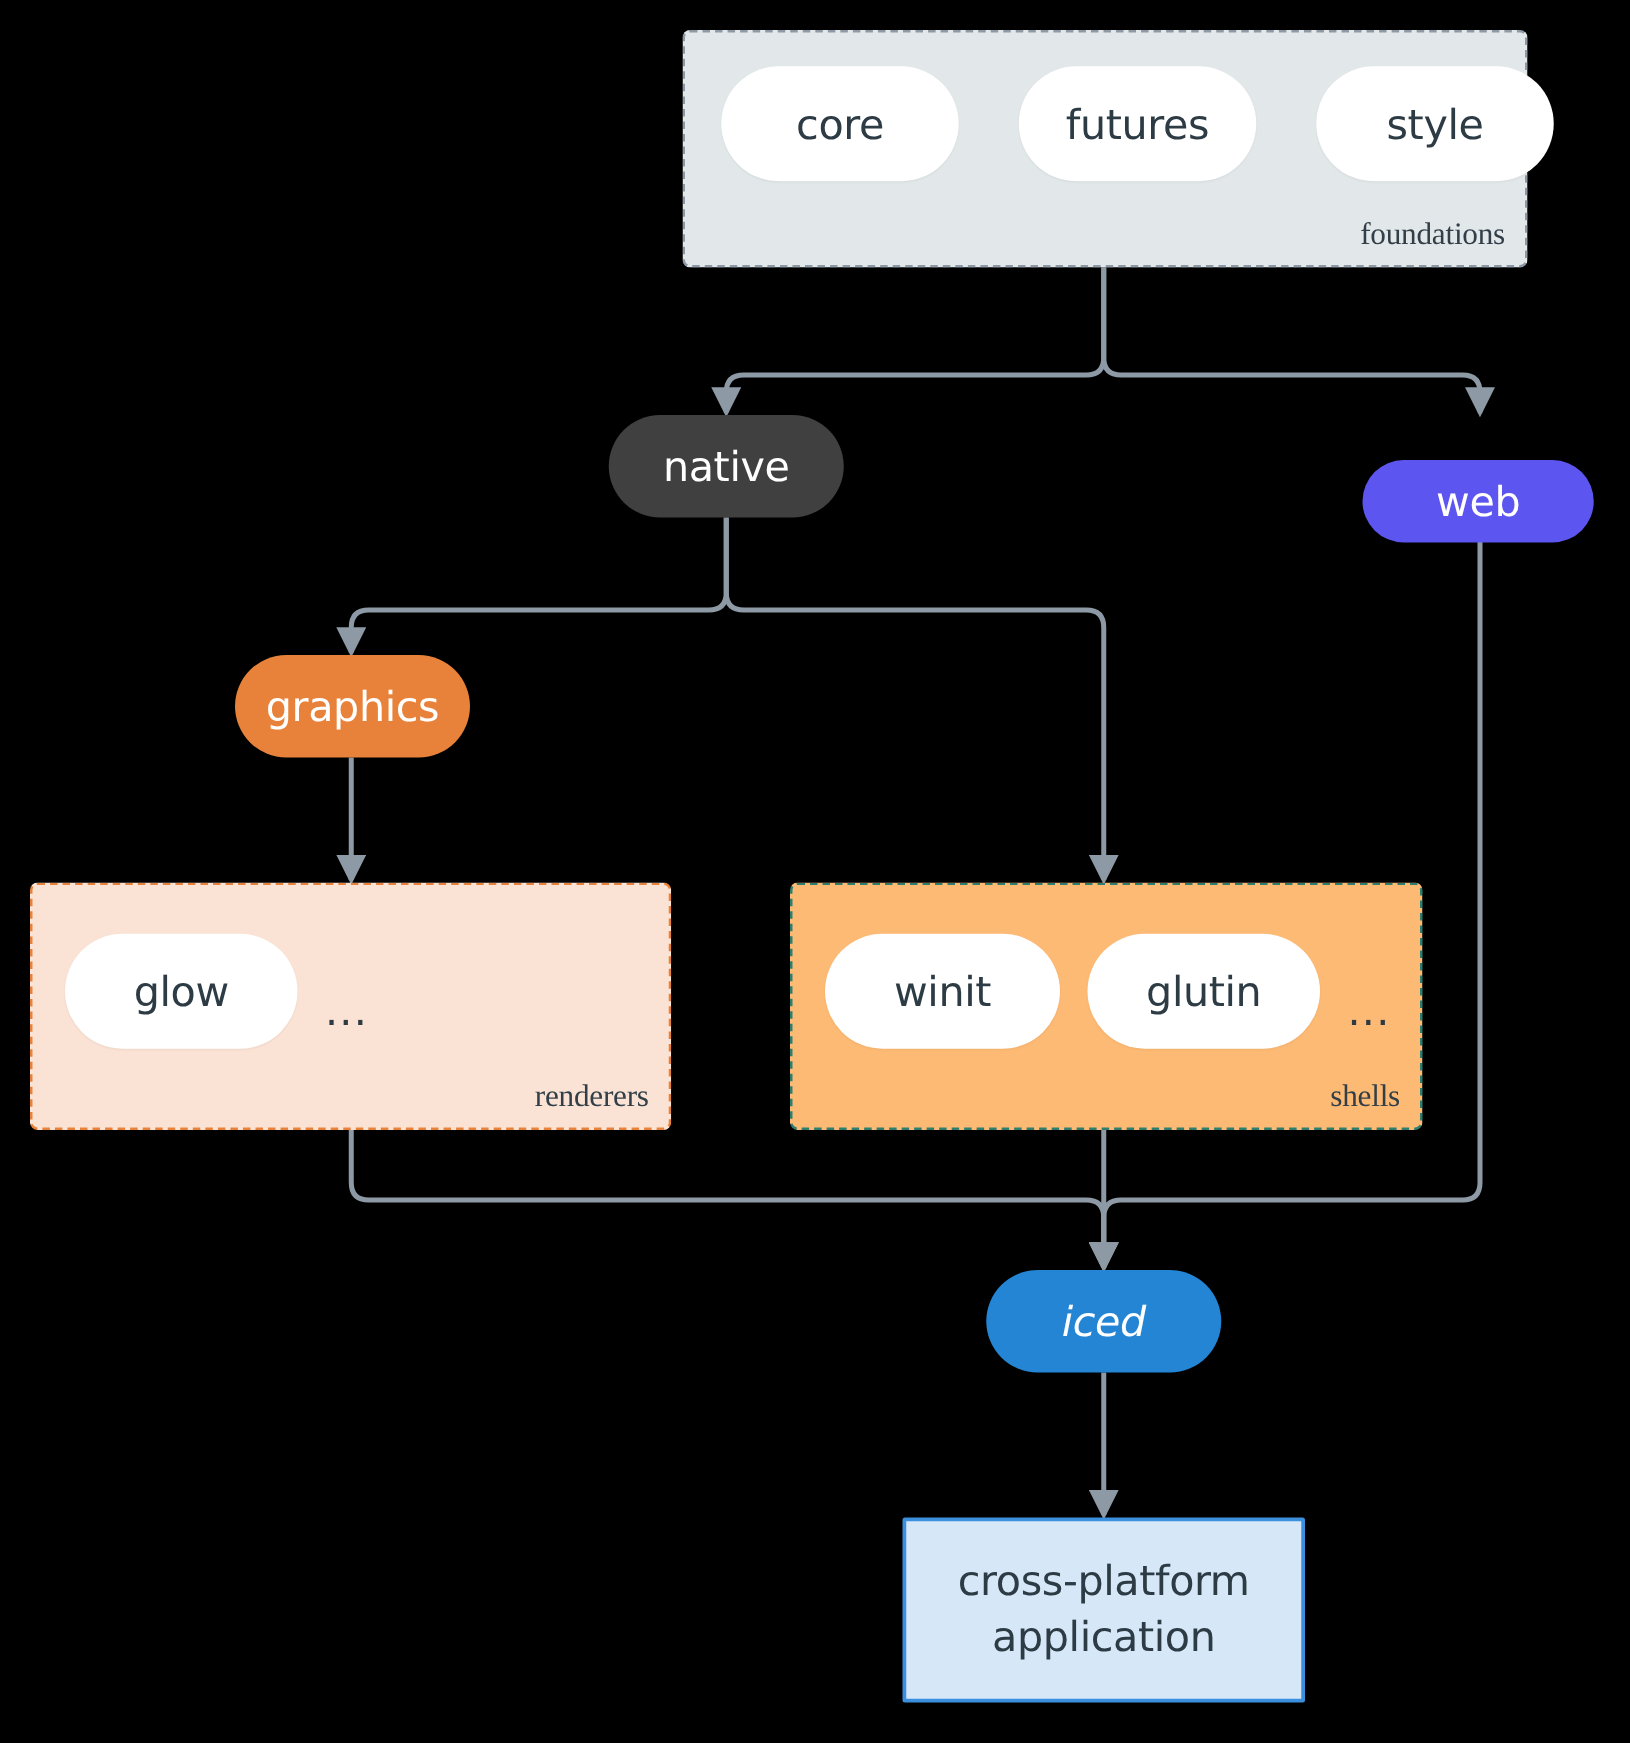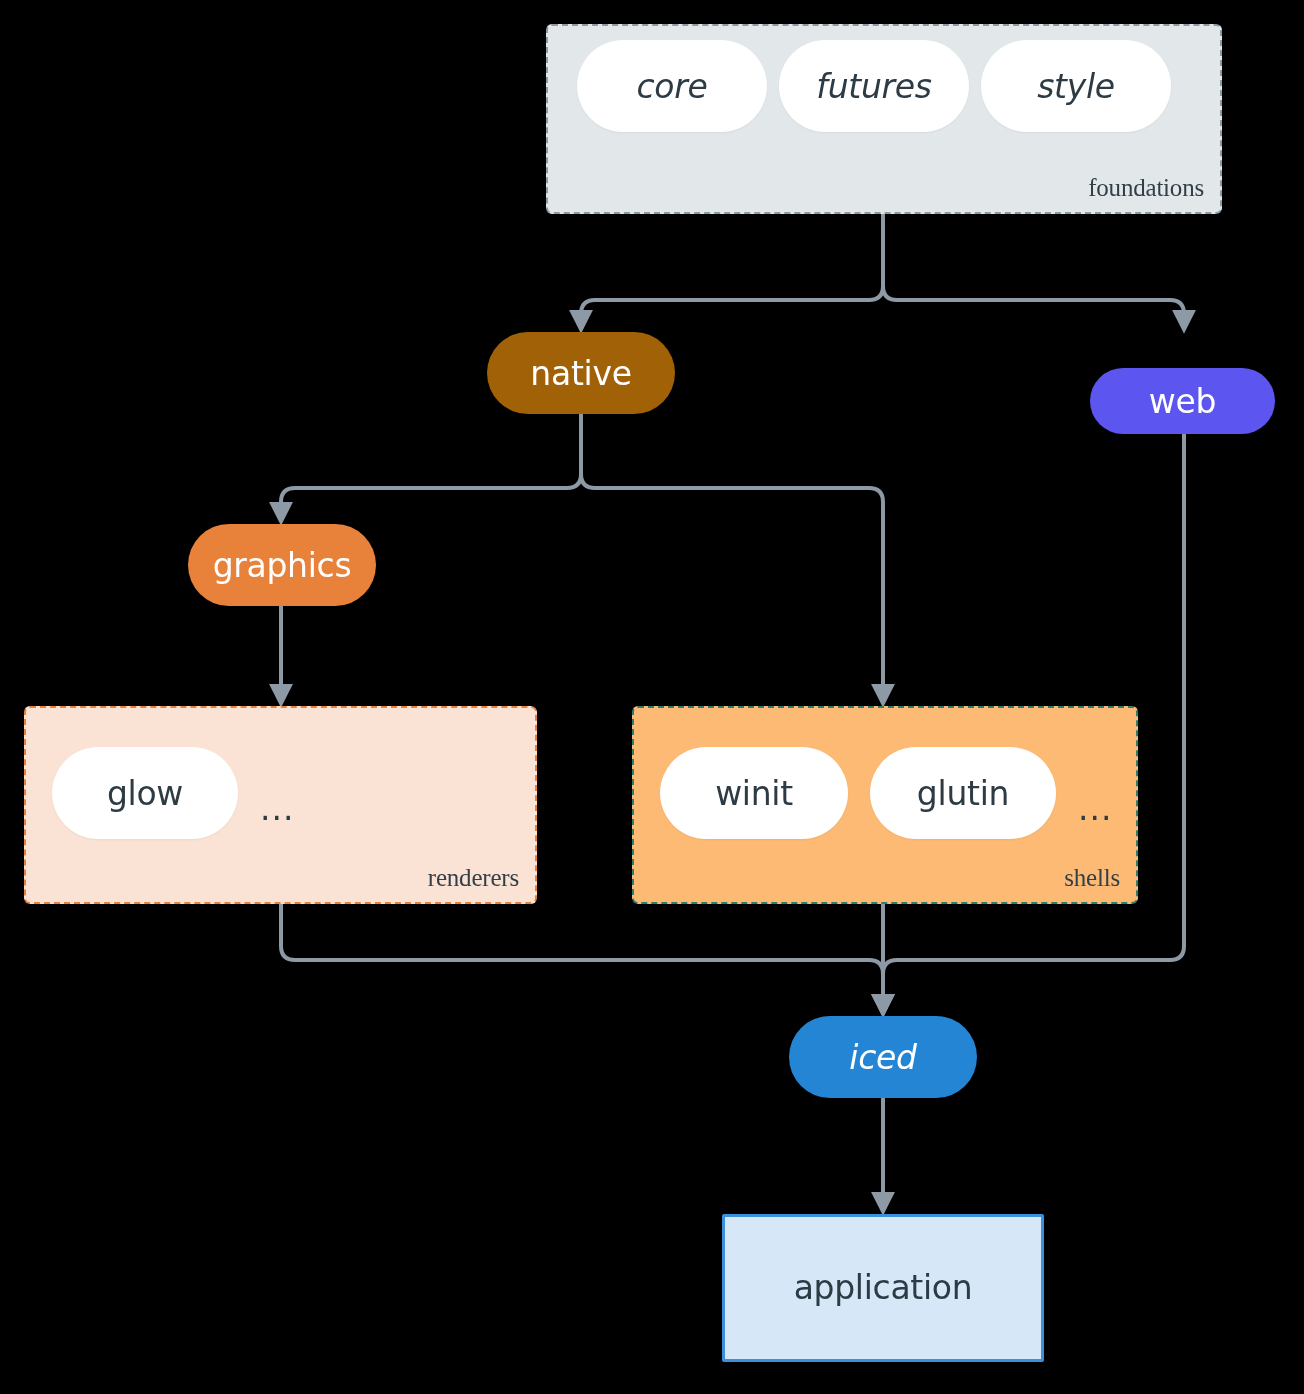--- a/index.html
+++ b/index.html
@@ -106,21 +106,21 @@
     justify-content: center;
     color: #ffffff;
     font-size: 33px;
     letter-spacing: -0.3px;
   }
   .node-native {
     left: 487px;
     top: 332px;
     width: 188px;
     height: 82px;
-    background: #a16207;
+    background: #404040;
     border-radius: 41px;
   }
   .node-web {
     left: 1090px;
     top: 332px;
     width: 185px;
     height: 66px;
     background: #5d55f0;
     border-radius: 41px;
     margin-top: 36px;
@@ -185,21 +185,21 @@
 
       <path d="M 883 904 L 883 1014" marker-end="url(#arrow)"></path>
 
       <path d="M 1184 414 L 1184 946 Q 1184 960 1170 960 L 897 960 Q 883 960 883 974 L 883 1014" marker-end="url(#arrow)"></path>
 
       <path d="M 883 1098 L 883 1212" marker-end="url(#arrow)"></path>
     </g>
   </svg>
 
   <div class="group group-foundations">
-    <div class="pill-row" style="left:29px; top:14px; gap:12px;font-style:italic;">
+    <div class="pill-row" style="left:29px; top:27px; gap:48px;">
       <div class="leaf-pill" style="width:190px;">
         <span>core</span>
       </div>
       <div class="leaf-pill" style="width:190px;text-align:center;">
         <span>futures</span>
       </div>
       <div class="leaf-pill" style="width:190px;">
         <span>style</span>
       </div>
     </div>
@@ -239,16 +239,17 @@
       <div class="ellipsis">...</div>
     </div>
     <div class="group-label">shells</div>
   </div>
 
   <div class="node node-iced">
     <span>iced</span>
   </div>
 
   <div class="node node-app">
+    <span>cross-platform</span>
     <span>application</span>
   </div>
 
 </div>
 
 </body></html>

